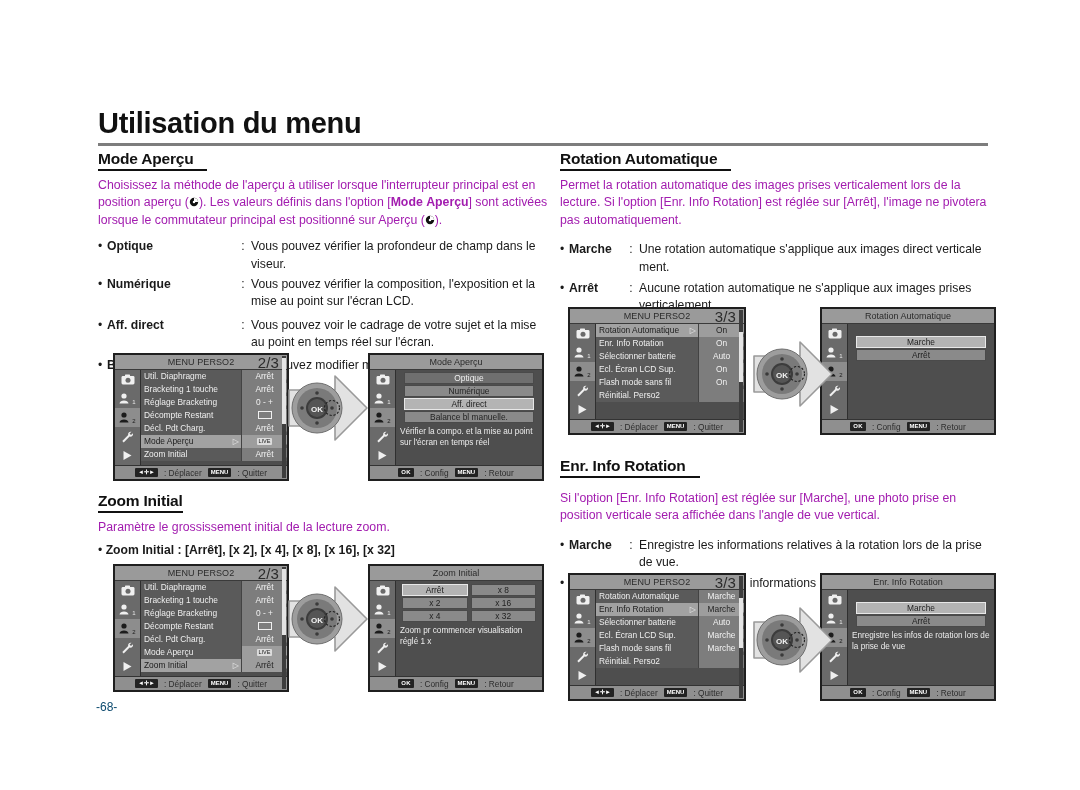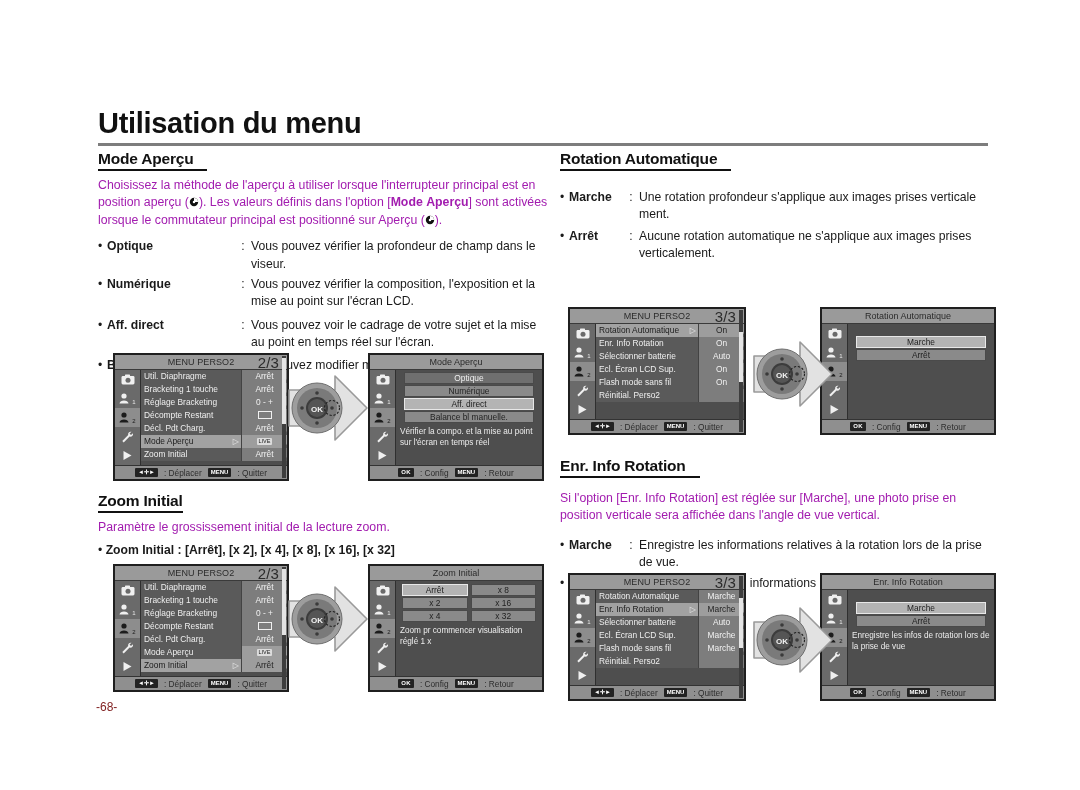--- a/index.html
+++ b/index.html
@@ -163,21 +163,21 @@
   }
   .scroll .thumb { position:absolute; left:0; width:4px; background:#e4e4e4; }
 
   
   .dpad { position:absolute; width:84px; height:72px; }
   .dpad svg { display:block; }
 
   
   .pgnum {
     position:absolute; left:96px; top:700px;
-    font-size:12px; color:#7f1d1d;
+    font-size:12px; color:#0c4a6e;
   }
 
   .circ-icon {
     display:inline-block; width:10px; height:10px; vertical-align:-1px;
   }
 </style>
 </head>
 <body>
 
 <div class="page-wrap">
@@ -238,27 +238,28 @@
     <div class="sec-head">Zoom Initial</div>
     <div class="body-txt">Paramètre le grossissement initial de la lecture zoom.</div>
     <div class="inline-note">
       <span>•</span>
       <b>Zoom Initial : [Arrêt], [x 2], [x 4], [x 8], [x 16], [x 32]</b>
     </div>
   </div>
 
   <div class="col-right">
     <div class="sec-head wide">Rotation Automatique</div>
+    <div class="body-txt">Permet la rotation automatique des images prises verticalement lors de la lecture. Si l'option [Enr. Info Rotation] est réglée sur [Arrêt], l'image ne pivotera pas automatiquement.</div>
 
     <div class="defs defs-right" style="margin-top:12px;">
       <div class="def-row">
         <span class="def-bullet">•</span>
         <span class="def-term">Marche</span>
         <span class="def-colon">:</span>
-        <span class="def-desc">Une rotation profondeur s'applique aux images prises verticale ment.</span>
+        <span class="def-desc">Une rotation automatique s'applique aux images direct verticale ment.</span>
       </div>
       <div class="def-row" style="margin-top:4px;">
         <span class="def-bullet">•</span>
         <span class="def-term">Arrêt</span>
         <span class="def-colon">:</span>
         <span class="def-desc">Aucune rotation automatique ne s'applique aux images prises verticalement.</span>
       </div>
     </div>
   </div>
 

